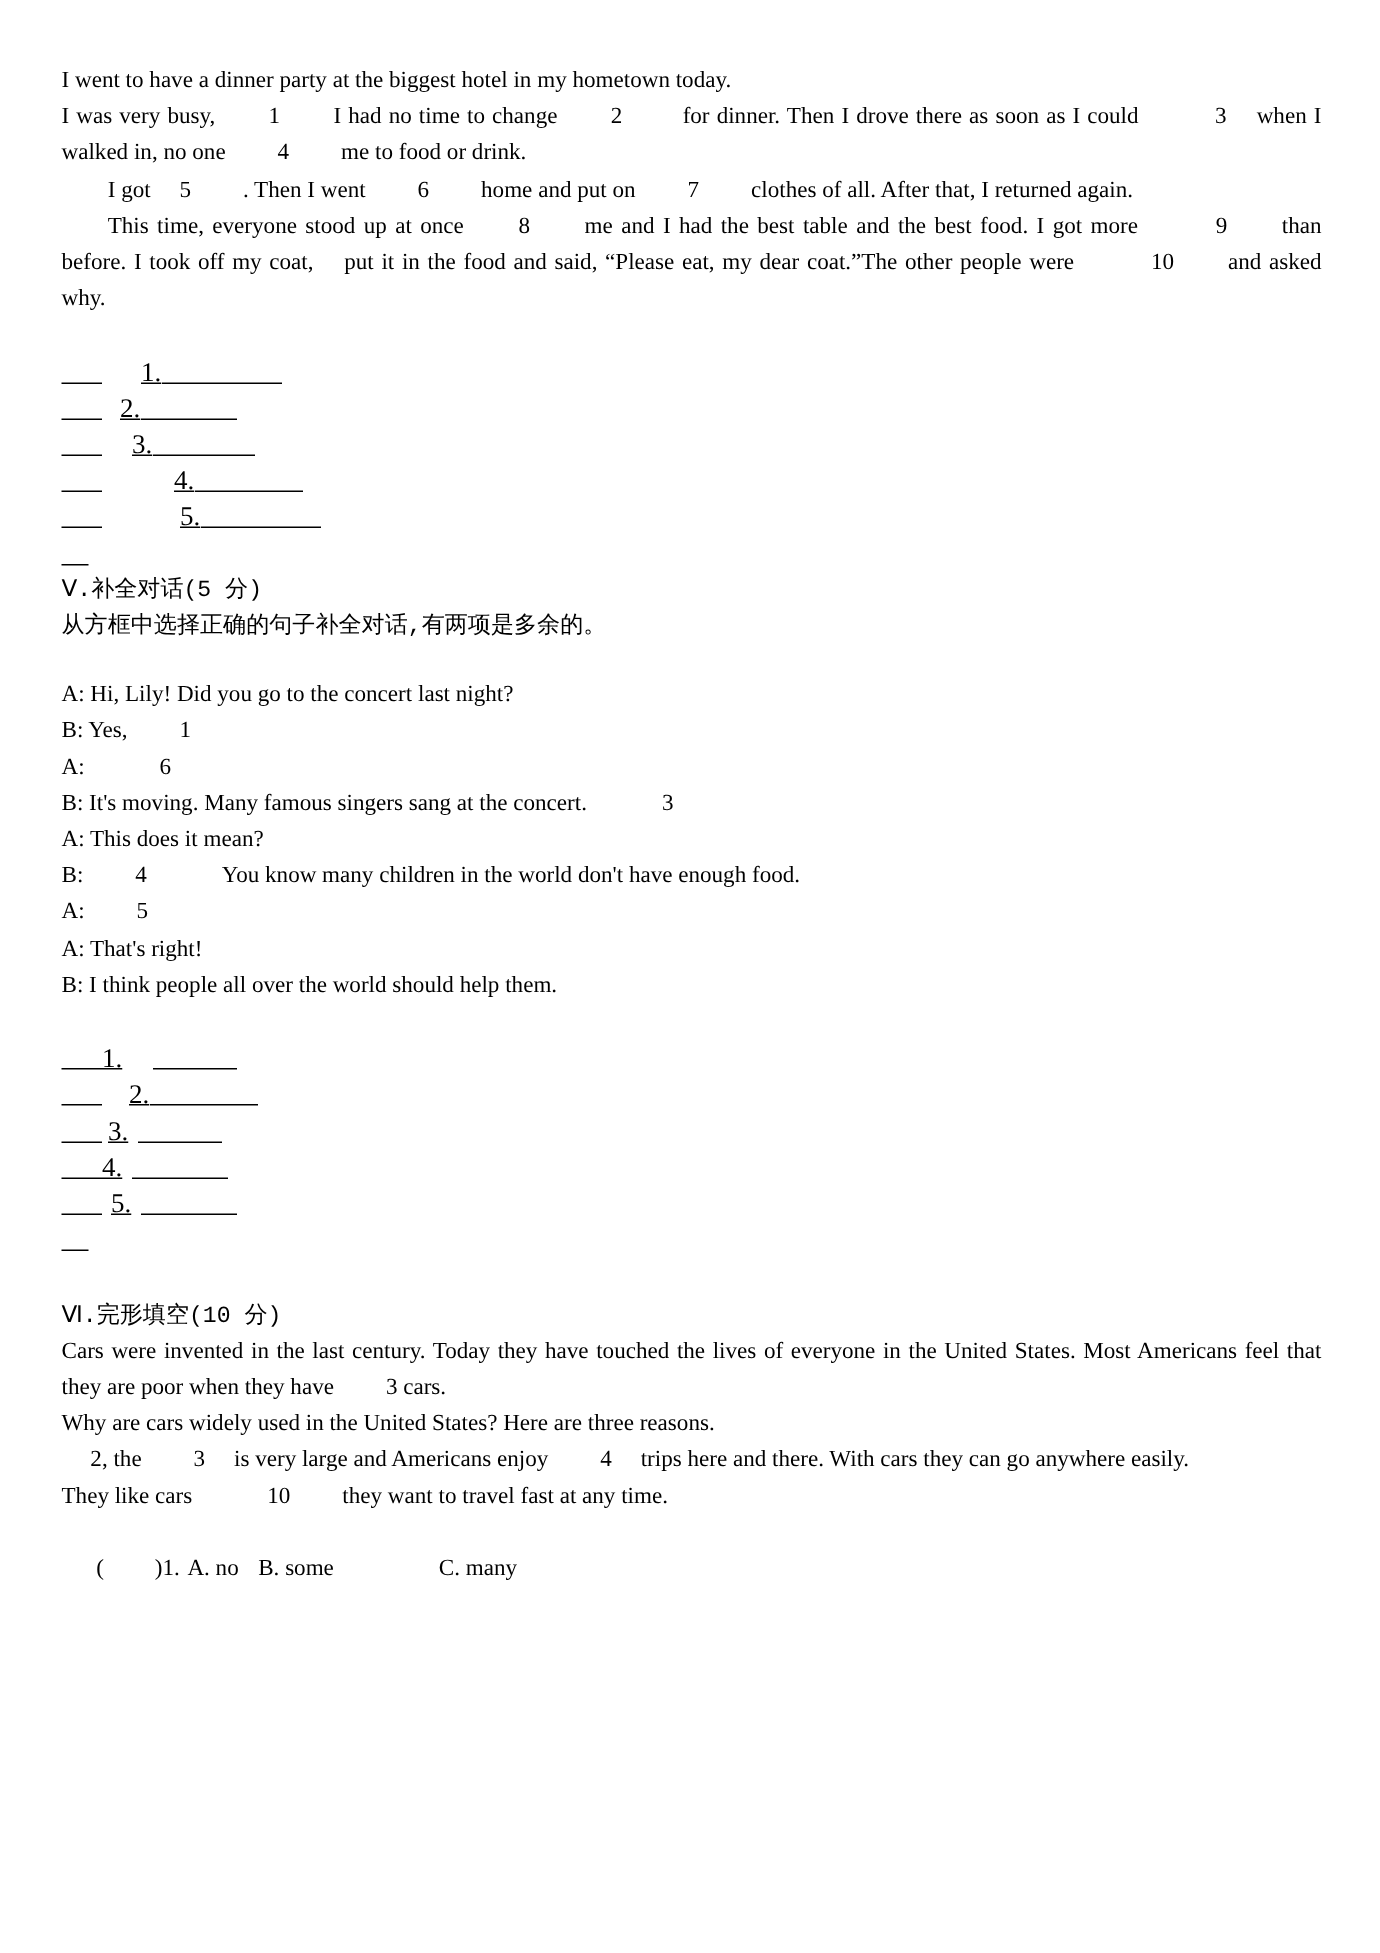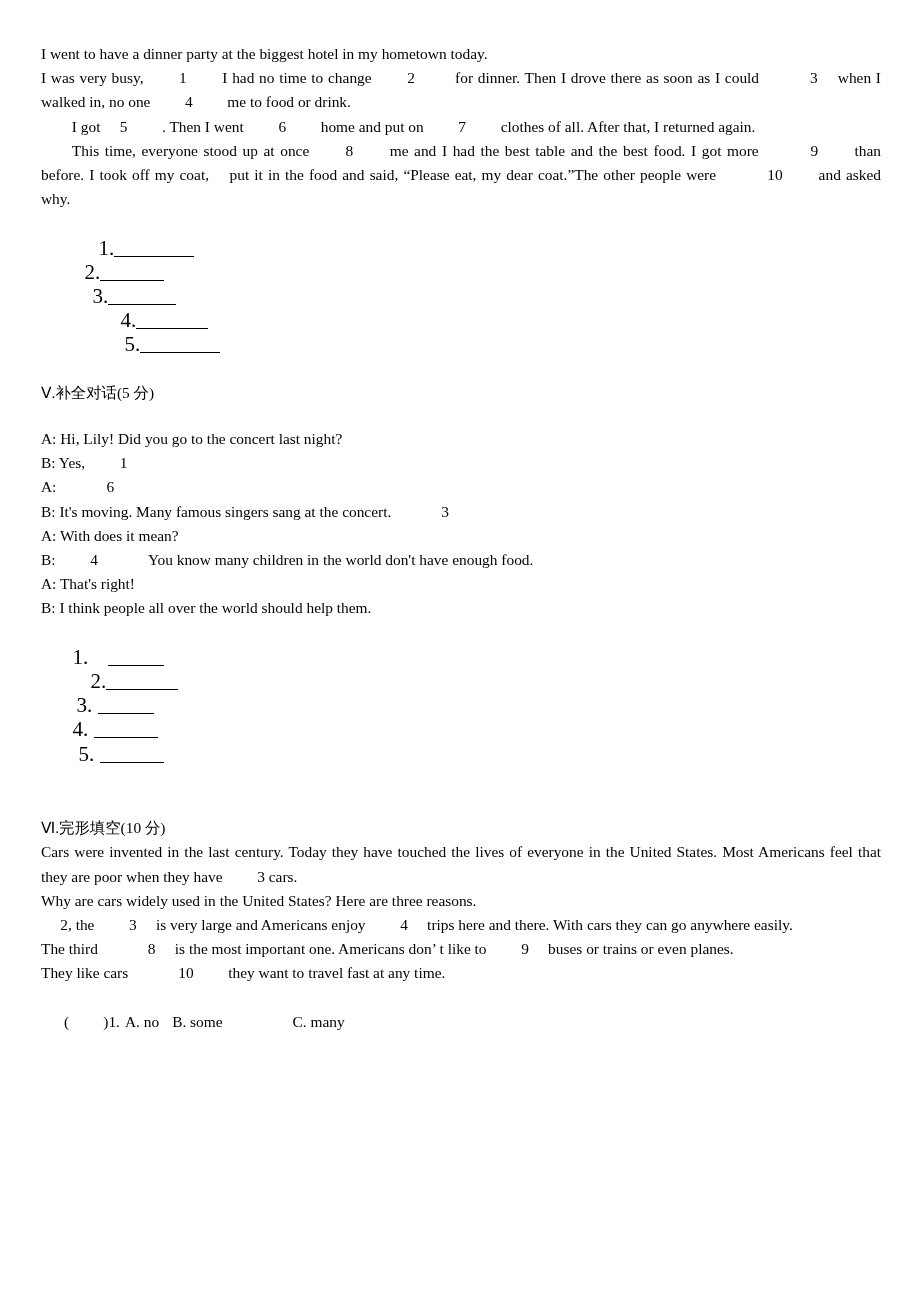--- a/index.html
+++ b/index.html
@@ -34,43 +34,44 @@
     line-height: 24.2px;
     white-space: pre-wrap;
     text-align: left;
   }
   p.just {
     text-align: justify;
     text-align-last: left;
     font-family: Liberation Serif, serif;
   }
   .cjk {
-    font-family: Liberation Serif, serif;
+    font-family: Liberation Mono, monospace;
     font-size: 14.6px;
   }
   .blankline {
     display: inline-block;
     border-bottom: 1px solid #000;
     vertical-align: baseline;
     height: 0.95em;
     margin-bottom: -2px;
   }
   .b56 { width: 56px; }
   .b64 { width: 64px; }
   .b68 { width: 68px; }
   .b72 { width: 72px; }
   .b76 { width: 76px; }
   .b80 { width: 80px; }
   .gap { display: inline-block; }
   .answers-row {
     margin: 0;
     padding: 0;
-    font-size: 21px;
+    font-size: 18px;
     line-height: 24.2px;
     white-space: pre;
+    text-decoration: underline;
   }
   .spacer-md { height: 22px; }
   .spacer-lg { height: 26px; }
   .opt-line {
     margin: 0;
     font-size: 15.4px;
     line-height: 24.2px;
     white-space: pre;
   }
 </style>
@@ -87,47 +88,48 @@
 
     <p class="answers-row">
       <span class="gap" style="width:26px"></span><span>1.</span><span class="blankline b80"></span>
       <span class="gap" style="width:12px"></span><span>2.</span><span class="blankline b64"></span>
       <span class="gap" style="width:20px"></span><span>3.</span><span class="blankline b68"></span>
       <span class="gap" style="width:48px"></span><span>4.</span><span class="blankline b72"></span>
       <span class="gap" style="width:52px"></span><span>5.</span><span class="blankline b80"></span>
     </p>
 
     <p class="ln cjk">Ⅴ.补全对话(5 分)</p>
+    <p class="ln cjk">从方框中选择正确的句子补全对话,有两项是多余的。</p>
 
     <div class="spacer-md"></div>
 
     <p class="ln">A: Hi, Lily! Did you go to the concert last night?</p>
     <p class="ln">B: Yes,   1</p>
     <p class="ln">A:    6</p>
     <p class="ln">B: It's moving. Many famous singers sang at the concert.    3</p>
-    <p class="ln">A: With does it mean?</p>
+    <p class="ln">A: This does it mean?</p>
     <p class="ln">B:   4    You know many children in the world don't have enough food.</p>
+    <p class="ln">A:   5</p>
     <p class="ln">A: That's right!</p>
     <p class="ln">B: I think people all over the world should help them.</p>
 
     <p class="answers-row">
       <span>1.</span><span class="gap" style="width:20px"></span><span class="blankline b56"></span>
       <span class="gap" style="width:18px"></span><span>2.</span><span class="blankline b72"></span>
       <span class="gap" style="width:4px"></span><span>3.</span><span class="gap" style="width:6px"></span><span class="blankline b56"></span>
       <span>4.</span><span class="gap" style="width:6px"></span><span class="blankline b64"></span>
       <span class="gap" style="width:6px"></span><span>5.</span><span class="gap" style="width:6px"></span><span class="blankline b64"></span>
     </p>
 
     <div class="spacer-lg"></div>
 
     <p class="ln cjk">Ⅵ.完形填空(10 分)</p>
     <p class="ln just">Cars were invented in the last century. Today they have touched the lives of everyone in the United States. Most Americans feel that they are poor when they have   3 cars.</p>
     <p class="ln">Why are cars widely used in the United States? Here are three reasons.</p>
     <p class="ln just">  2, the   3  is very large and Americans enjoy   4  trips here and there. With cars they can go anywhere easily.</p>
-    <p class="ln just">The third    8  is the most important one. Americans don’ t like to   9  buses or trains or even planes.</p>
     <p class="ln">They like cars    10   they want to travel fast at any time.</p>
 
     <p class="opt-line">
       <span>(</span><span class="gap" style="width:34px"></span><span>)</span><span>1.</span><span class="gap" style="width:5px"></span><span>A. no</span><span class="gap" style="width:13px"></span><span>B. some</span><span class="gap" style="width:70px"></span><span>C. many</span>
     </p>
 
   </div>
 </div>
 
 </body></html>

